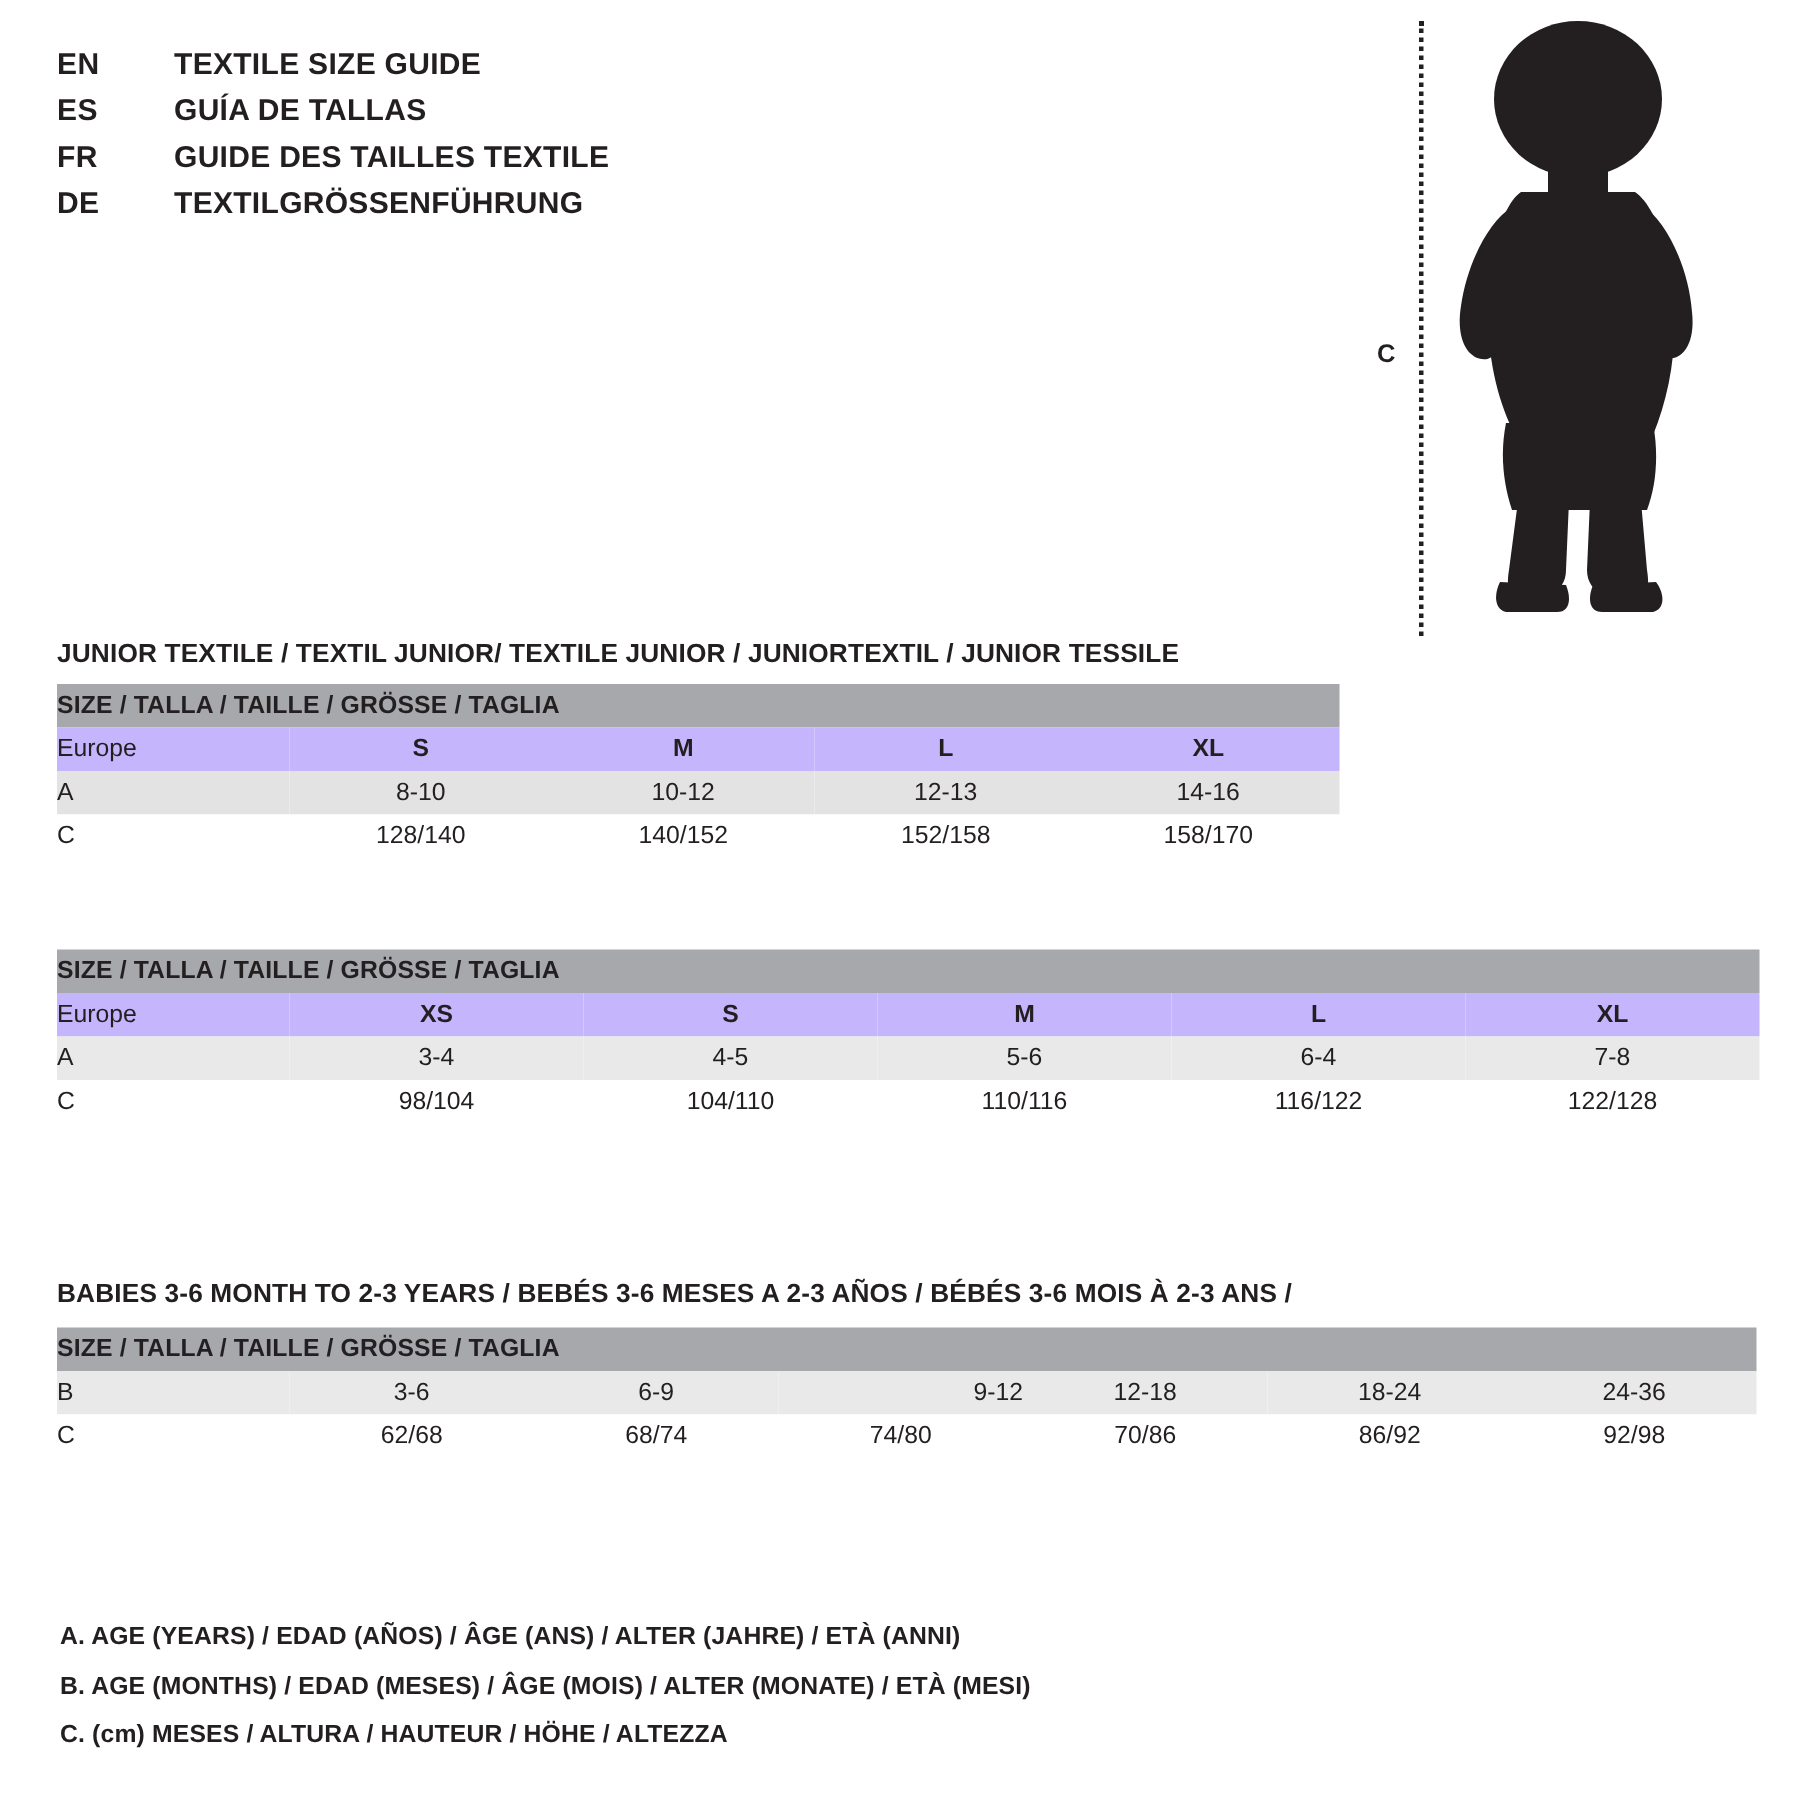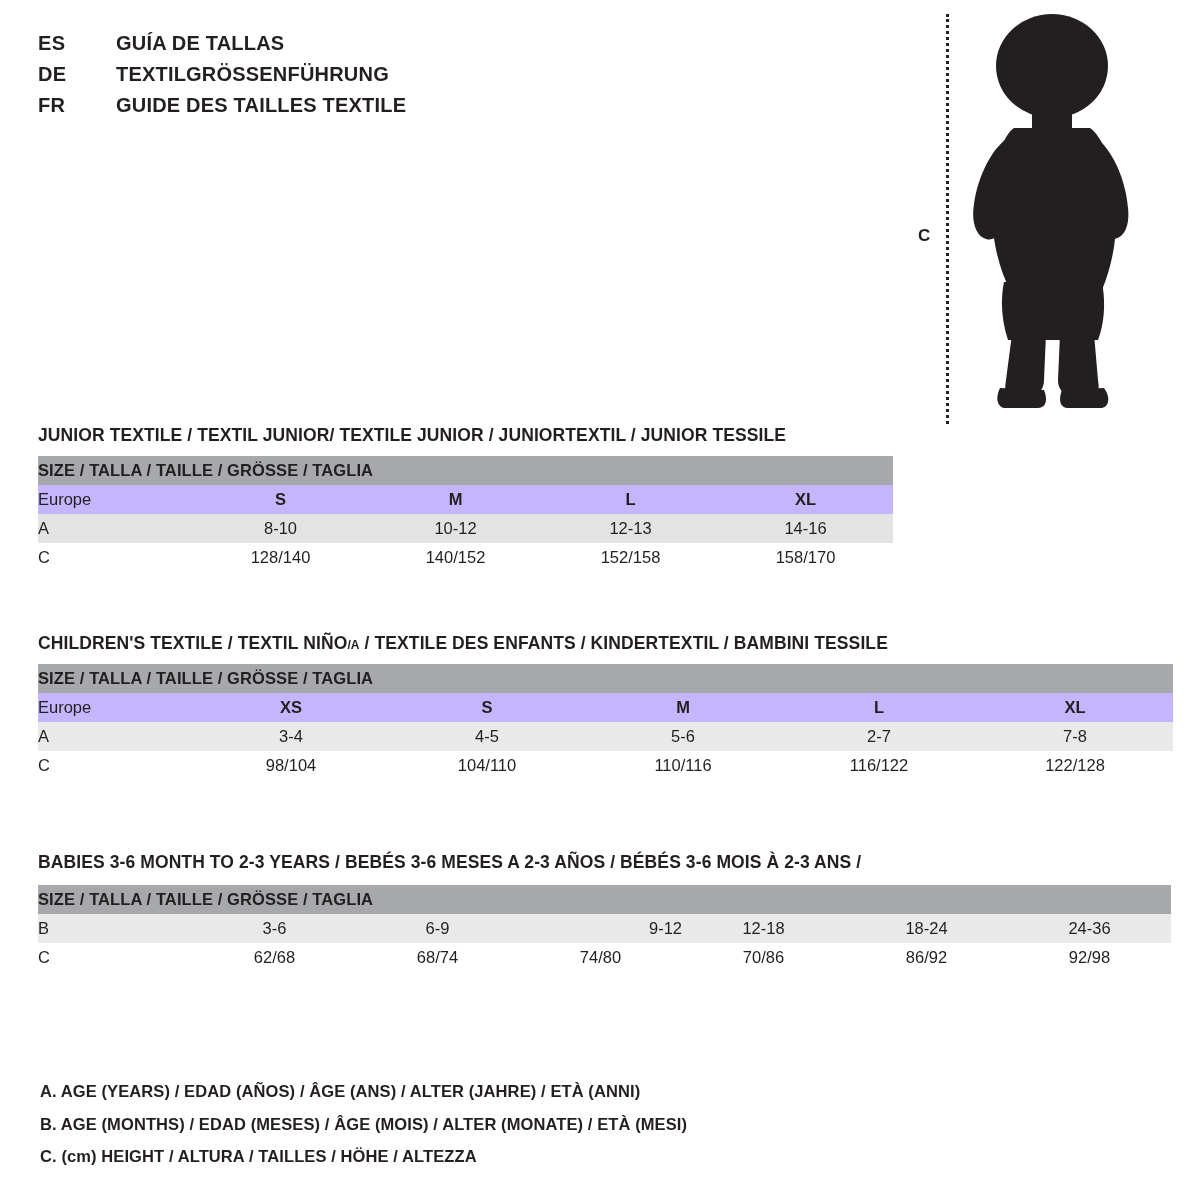--- a/index.html
+++ b/index.html
@@ -143,30 +143,34 @@
     line-height: 1.95;
   }
 </style>
 </head>
 <body>
 
 <div class="page">
 
   <div class="langs">
     <div class="lang-row">
+      <div class="lang-code">EN</div>
+      <div class="lang-text">TEXTILE SIZE GUIDE</div>
+    </div>
+    <div class="lang-row">
       <div class="lang-code">ES</div>
       <div class="lang-text">GUÍA DE TALLAS</div>
+    </div>
+    <div class="lang-row">
+      <div class="lang-code">FR</div>
+      <div class="lang-text">GUIDE DES TAILLES TEXTILE</div>
     </div>
     <div class="lang-row">
       <div class="lang-code">DE</div>
       <div class="lang-text">TEXTILGRÖSSENFÜHRUNG</div>
-    </div>
-    <div class="lang-row">
-      <div class="lang-code">FR</div>
-      <div class="lang-text">GUIDE DES TAILLES TEXTILE</div>
     </div>
   </div>
 
   <div class="figure-wrap">
     <div class="figure-label">C</div>
     <div class="dash-line"></div>
     <div class="silhouette">
       <svg width="200" height="410" viewBox="0 0 200 410" xmlns="http://www.w3.org/2000/svg">
         <g fill="#231f20">
 
@@ -219,40 +223,39 @@
         <td class="cell-val">128/140</td>
         <td class="cell-val">140/152</td>
         <td class="cell-val">152/158</td>
         <td class="cell-val">158/170</td>
       </tr>
     </tbody>
       </table>
   </div>
 
   <div class="section" style="top:633px;">
-    <div class="section-title"><span>CHILDREN'S TEXTILE / TEXTIL NIÑO</span><span class="small-sub">/A</span><span> / TEXTILE DES ENFANTS / KINDERTEXTIL / BAMBINI TESSILE</span></div>
     <table class="size-table">
       <tbody>
           <tr class="band-head">
         <td colspan="6">SIZE / TALLA / TAILLE / GRÖSSE / TAGLIA</td>
       </tr>
       <tr class="row-light">
         <td class="rowlabel" style="width:155px;">Europe</td>
         <td class="hdr-size" style="width:196px;">XS</td>
         <td class="hdr-size" style="width:196px;">S</td>
         <td class="hdr-size" style="width:196px;">M</td>
         <td class="hdr-size" style="width:196px;">L</td>
         <td class="hdr-size" style="width:196px;">XL</td>
       </tr>
       <tr class="row-gray">
         <td class="rowlabel">A</td>
         <td class="cell-val">3-4</td>
         <td class="cell-val">4-5</td>
         <td class="cell-val">5-6</td>
-        <td class="cell-val">2-7</td>
+        <td class="cell-val">6-4</td>
         <td class="cell-val">7-8</td>
       </tr>
       <tr class="row-white">
         <td class="rowlabel">C</td>
         <td class="cell-val">98/104</td>
         <td class="cell-val">104/110</td>
         <td class="cell-val">110/116</td>
         <td class="cell-val">116/122</td>
         <td class="cell-val">122/128</td>
       </tr>
@@ -287,16 +290,16 @@
         <td class="cell-val">86/92</td>
         <td class="cell-val">92/98</td>
       </tr>
     </tbody>
       </table>
   </div>
 
   <div class="legend">
     <div class="legend-line">A. AGE (YEARS) / EDAD (AÑOS) / ÂGE (ANS) / ALTER (JAHRE) / ETÀ (ANNI)</div>
     <div class="legend-line">B. AGE (MONTHS) / EDAD (MESES) / ÂGE (MOIS) / ALTER (MONATE) / ETÀ (MESI)</div>
-    <div class="legend-line">C. (cm) HEIGHT / ALTURA / TAILLES / HÖHE / ALTEZZA</div>
+    <div class="legend-line">C. (cm) MESES / ALTURA / HAUTEUR / HÖHE / ALTEZZA</div>
   </div>
 
 </div>
 
 </body></html>

